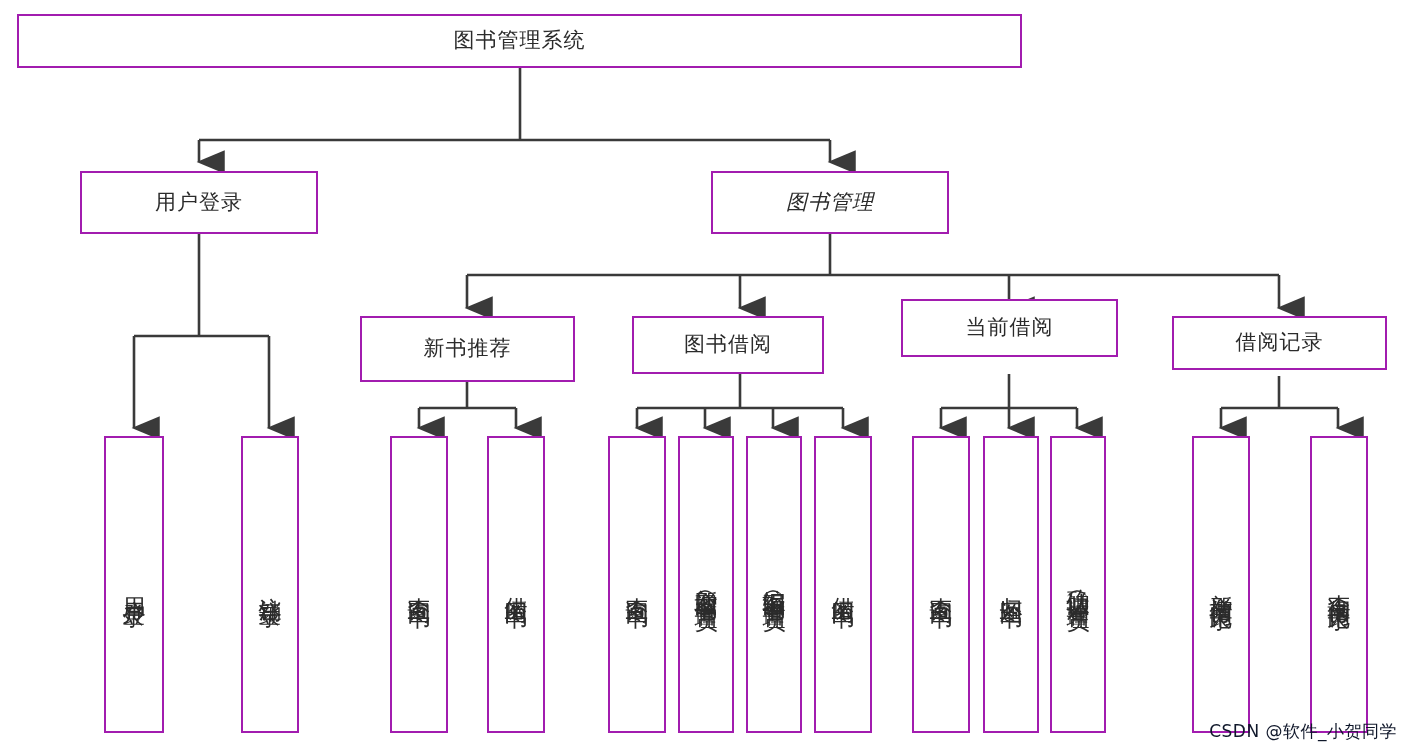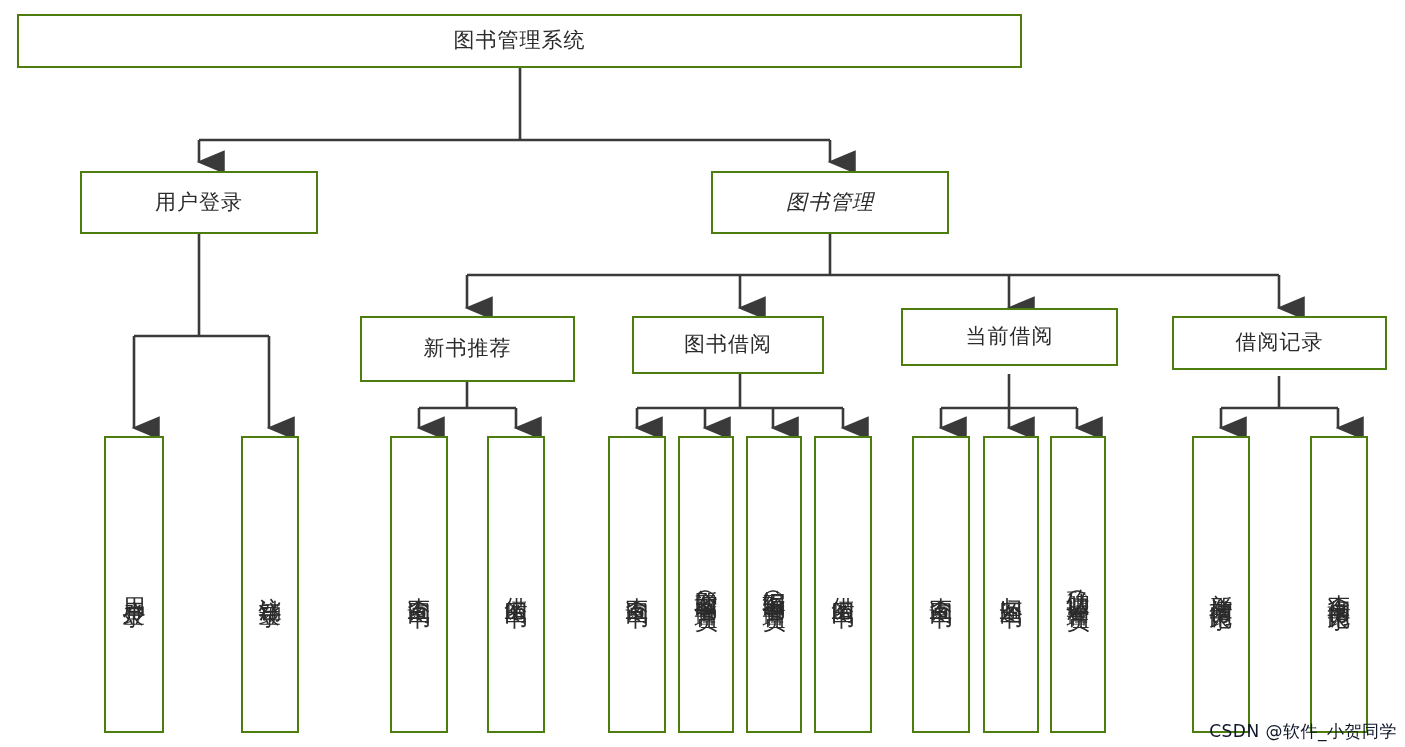--- a/index.html
+++ b/index.html
@@ -16,21 +16,21 @@
   }
   #edges{
     position:absolute;left:0;top:0;
     width:1405px;height:747px;
     pointer-events:none;
   }
   .node{
     position:absolute;
     box-sizing:border-box;
     background:#ffffff;
-    border:2px solid #4d7c0f;
+    border:2px solid #a21caf;
     display:flex;
     align-items:center;
     justify-content:center;
     color:#2b2b2b;
     z-index:2;
   }
   .node.horiz{
     font-size:21px;
     letter-spacing:1px;
     line-height:1.2;
@@ -128,21 +128,21 @@
   <div class="node horiz" style="left:711px;top:171px;width:238px;height:63px;font-style:italic;">
     <span>图书管理</span>
   </div>
 
   <div class="node horiz" style="left:360px;top:316px;width:215px;height:66px;">
     <span>新书推荐</span>
   </div>
   <div class="node horiz" style="left:632px;top:316px;width:192px;height:58px;">
     <span>图书借阅</span>
   </div>
-  <div class="node horiz" style="left:901px;top:308px;width:217px;height:58px;">
+  <div class="node horiz" style="left:901px;top:299px;width:217px;height:58px;">
     <span>当前借阅</span>
   </div>
   <div class="node horiz" style="left:1172px;top:316px;width:215px;height:54px;">
     <span>借阅记录</span>
   </div>
 
   <div class="node vert" style="left:104px;top:436px;width:60px;height:297px;">
     <span class="txt">用户登录</span>
   </div>
   <div class="node vert" style="left:241px;top:436px;width:58px;height:297px;">

